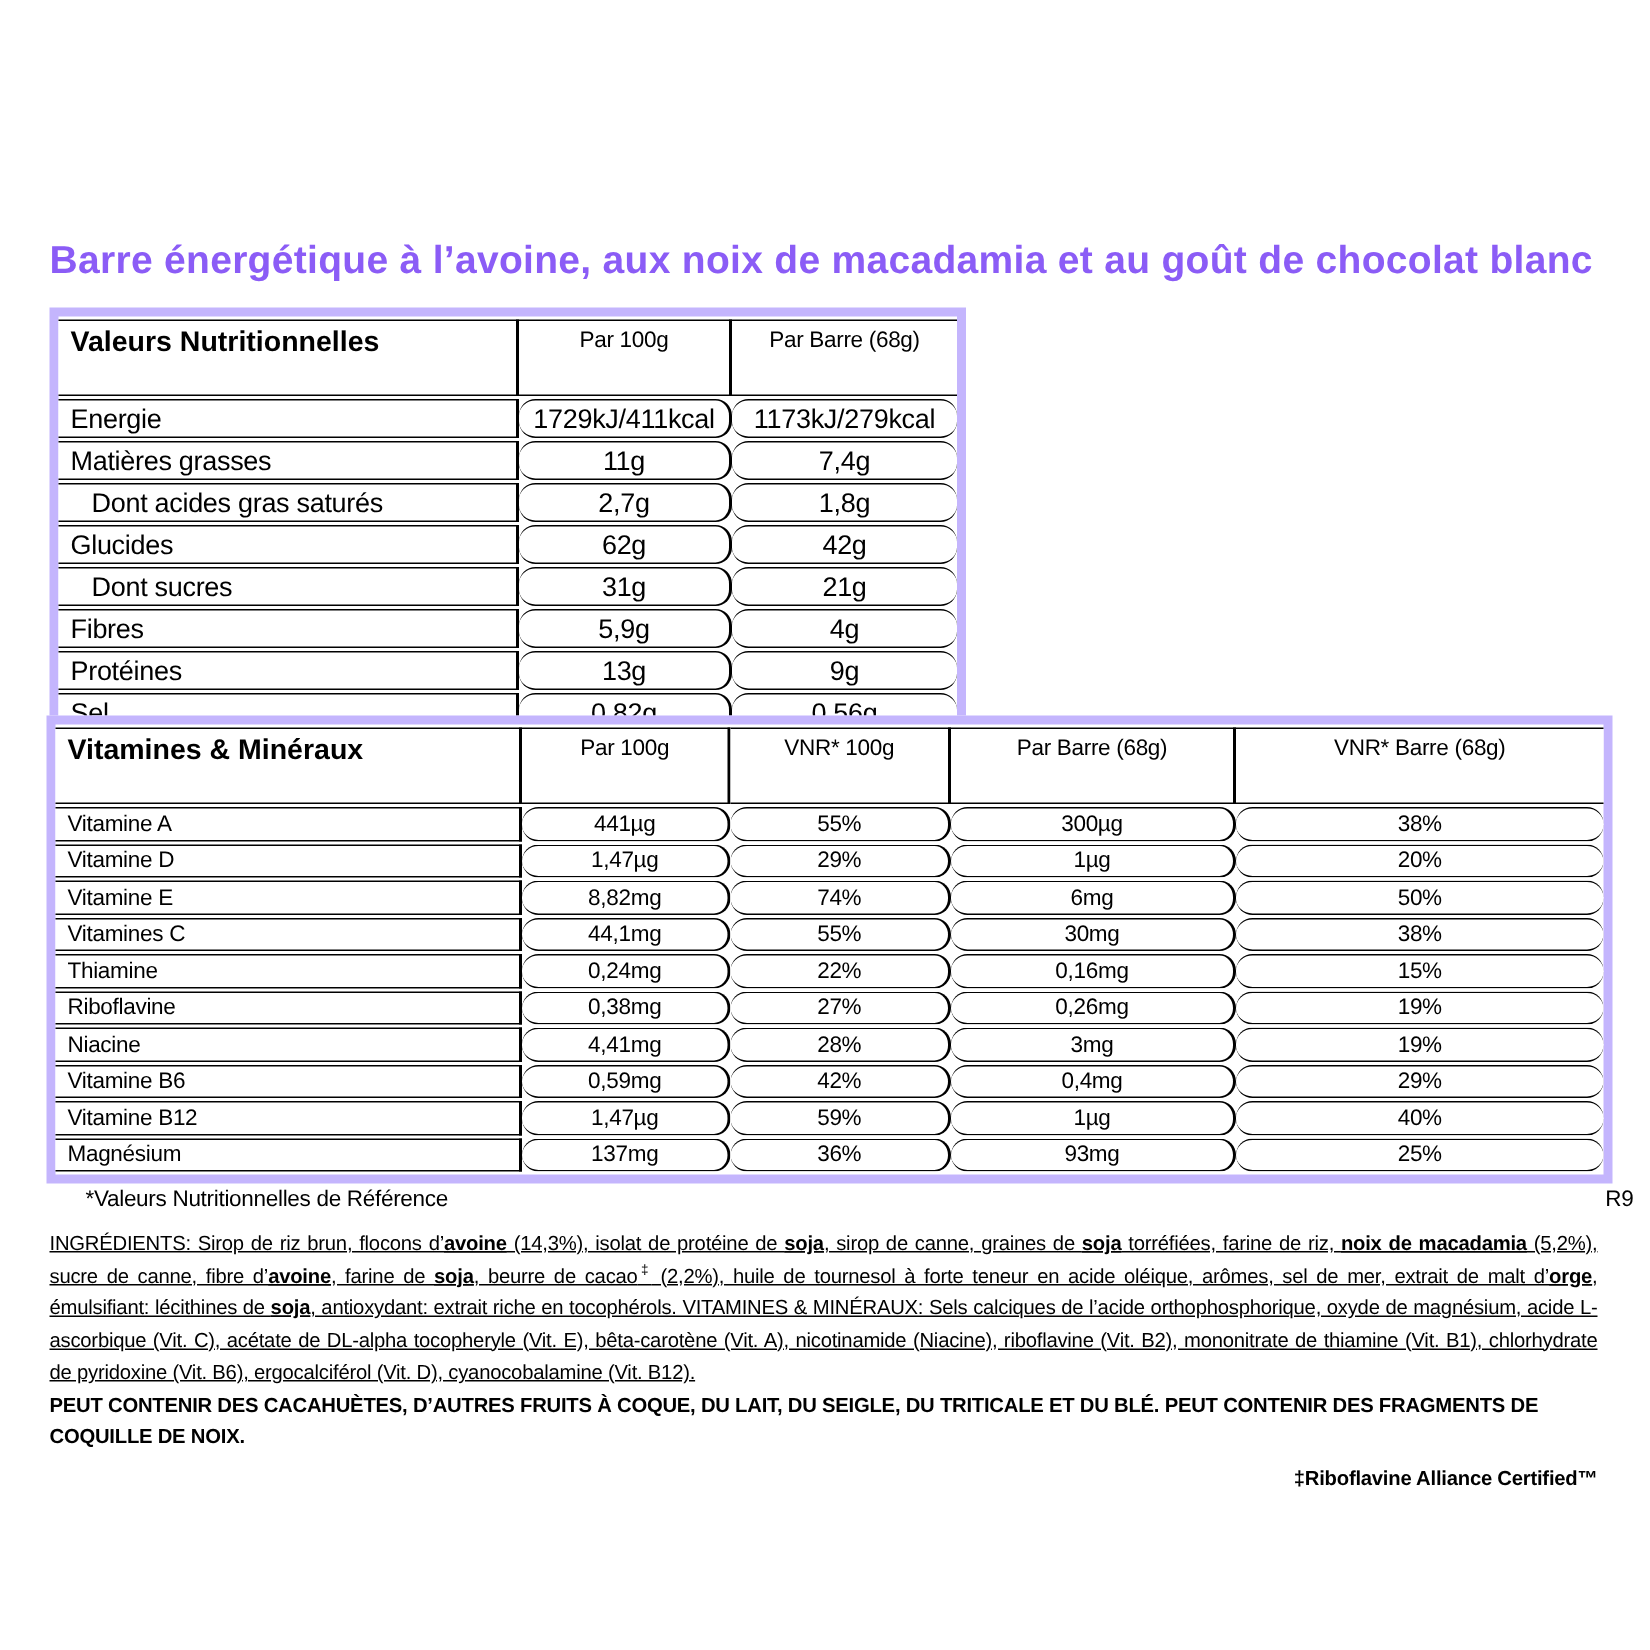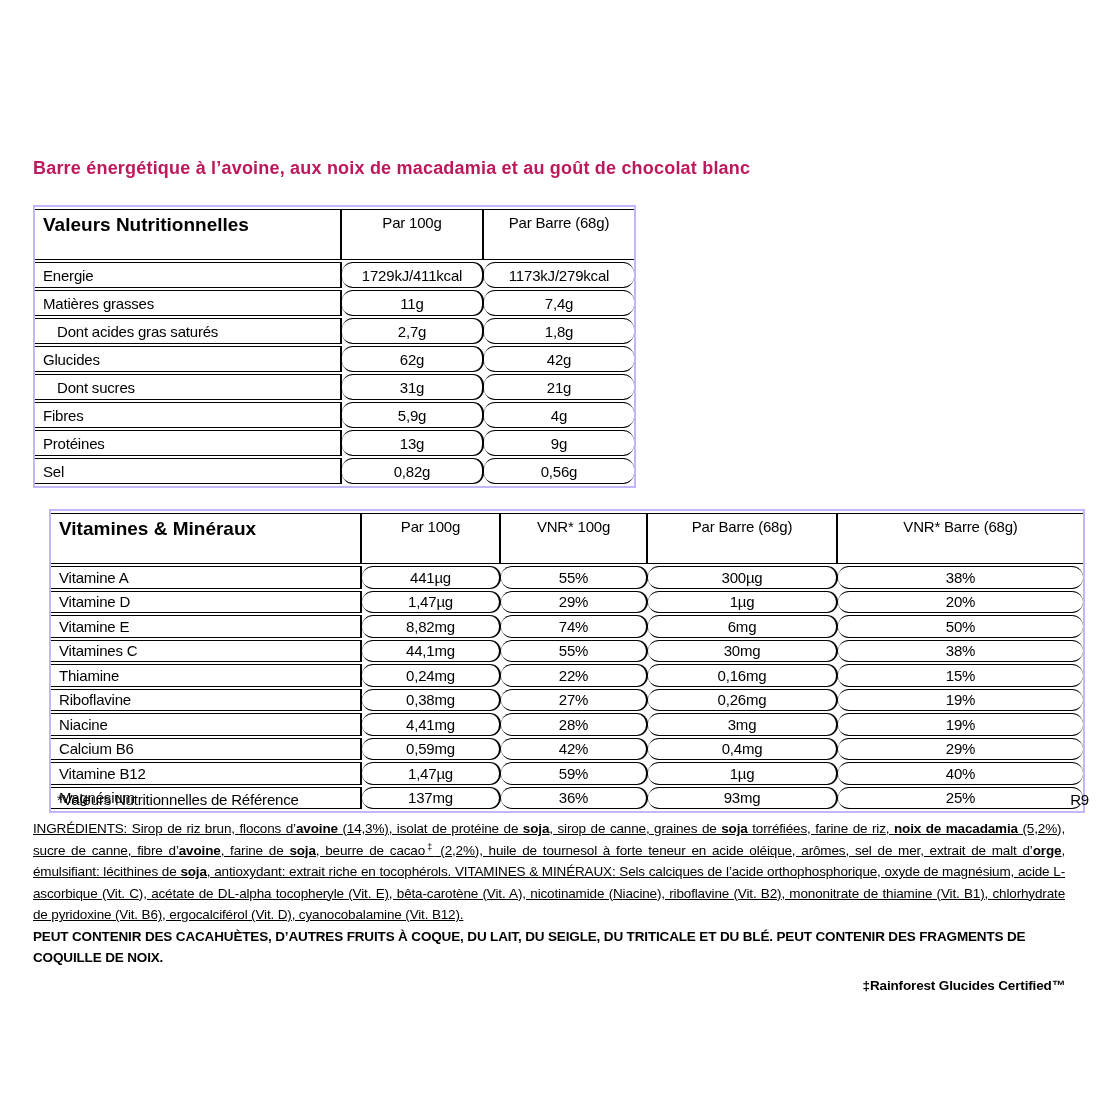--- a/index.html
+++ b/index.html
@@ -6,49 +6,49 @@
   body {
     width: 1100px; height: 1100px;
     background: #ffffff;
     color: #000;
     font-family: "Liberation Sans", sans-serif;
     position: relative;
     overflow: hidden;
   }
   .title {
     position: absolute; left: 33px; top: 158px;
-    font-size: 18px; font-weight: bold; letter-spacing: 0.2px;
-    color: #be185d;
+    font-size: 26px; font-weight: bold; letter-spacing: 0.2px;
+    color: #8b5cf6;
   }
   
   table.nt {
     position: absolute;
-    border: 2px solid #c4b5fd;
+    border: 6px solid #c4b5fd;
     border-collapse: separate;
     border-spacing: 0 2px;
     table-layout: fixed;
     background: #fff;
   }
   #nutrition-table { left: 33px; top: 205px; width: 599px; }
-  #vitamins-table  { left: 49px; top: 477px; width: 1032px; margin-top: 32px; }
+  #vitamins-table  { left: 31px; top: 477px; width: 1032px; }
   table.nt th, table.nt td {
     border-top: 1.5px solid #000;
     border-bottom: 1.5px solid #000;
     background: #fff;
     font-weight: normal;
     letter-spacing: -0.2px;
     overflow: hidden;
     white-space: nowrap;
   }
   table.nt th:not(:last-child), table.nt td:not(:last-child) {
     border-right: 2px solid #000;
   }
   table.nt thead th { height: 44px; vertical-align: top; padding-top: 4px; font-size: 15px; text-align: center; }
   table.nt thead th.lbl { text-align: left; padding-left: 8px; font-size: 19px; font-weight: bold; letter-spacing: 0; }
-  #nutrition-table td { height: 22px; font-size: 15px; }
+  #nutrition-table td { height: 22px; font-size: 18px; }
   #vitamins-table  td { height: 18.5px; font-size: 15px; }
   table.nt td.lbl { text-align: left; padding-left: 8px; }
   table.nt td.lbl.indent { padding-left: 22px; }
   table.nt td.val { text-align: center; border-radius: 11px; }
   
   .footnote {
     position: absolute; left: 33px; top: 791px; width: 1032px;
     display: flex; justify-content: space-between;
     font-size: 15px; letter-spacing: -0.2px; padding-left: 24px;
   }
@@ -188,21 +188,21 @@
         <td class="val">19%</td>
       </tr>
       <tr>
         <td class="lbl">Niacine</td>
         <td class="val">4,41mg</td>
         <td class="val">28%</td>
         <td class="val">3mg</td>
         <td class="val">19%</td>
       </tr>
       <tr>
-        <td class="lbl">Calcium B6</td>
+        <td class="lbl">Vitamine B6</td>
         <td class="val">0,59mg</td>
         <td class="val">42%</td>
         <td class="val">0,4mg</td>
         <td class="val">29%</td>
       </tr>
       <tr>
         <td class="lbl">Vitamine B12</td>
         <td class="val">1,47µg</td>
         <td class="val">59%</td>
         <td class="val">1µg</td>
@@ -219,14 +219,14 @@
 </table>
 
 <div class="footnote">
   <span>*Valeurs Nutritionnelles de Référence</span>
   <span>R9</span>
 </div>
 
 <div class="ingredients-block">
   <p class="ingredients" id="ingredients-text"><span>INGRÉDIENTS: Sirop de riz brun, flocons d’</span><span class="bu">avoine</span><span> (14,3%), isolat de protéine de </span><span class="bu">soja</span><span>, sirop de canne, graines de </span><span class="bu">soja</span><span> torréfiées, farine de riz, </span><span class="bu">noix de macadamia</span><span> (5,2%), sucre de canne, fibre d’</span><span class="bu">avoine</span><span>, farine de </span><span class="bu">soja</span><span>, beurre de cacao</span><sup>‡</sup><span> (2,2%), huile de tournesol à forte teneur en acide oléique, arômes, sel de mer, extrait de malt d’</span><span class="bu">orge</span><span>, émulsifiant: lécithines de </span><span class="bu">soja</span><span>, antioxydant: extrait riche en tocophérols. VITAMINES &amp; MINÉRAUX: Sels calciques de l’acide orthophosphorique, oxyde de magnésium, acide L-ascorbique (Vit. C), acétate de DL-alpha tocopheryle (Vit. E), bêta-carotène (Vit. A), nicotinamide (Niacine), riboflavine (Vit. B2), mononitrate de thiamine (Vit. B1), chlorhydrate de pyridoxine (Vit. B6), ergocalciférol (Vit. D), cyanocobalamine (Vit. B12).</span></p>
   <p class="allergens">PEUT CONTENIR DES CACAHUÈTES, D’AUTRES FRUITS À COQUE, DU LAIT, DU SEIGLE, DU TRITICALE ET DU BLÉ. PEUT CONTENIR DES FRAGMENTS DE COQUILLE DE NOIX.</p>
-  <p class="certification">‡Rainforest Glucides Certified™</p>
+  <p class="certification">‡Riboflavine Alliance Certified™</p>
 </div>
 
 </body></html>

